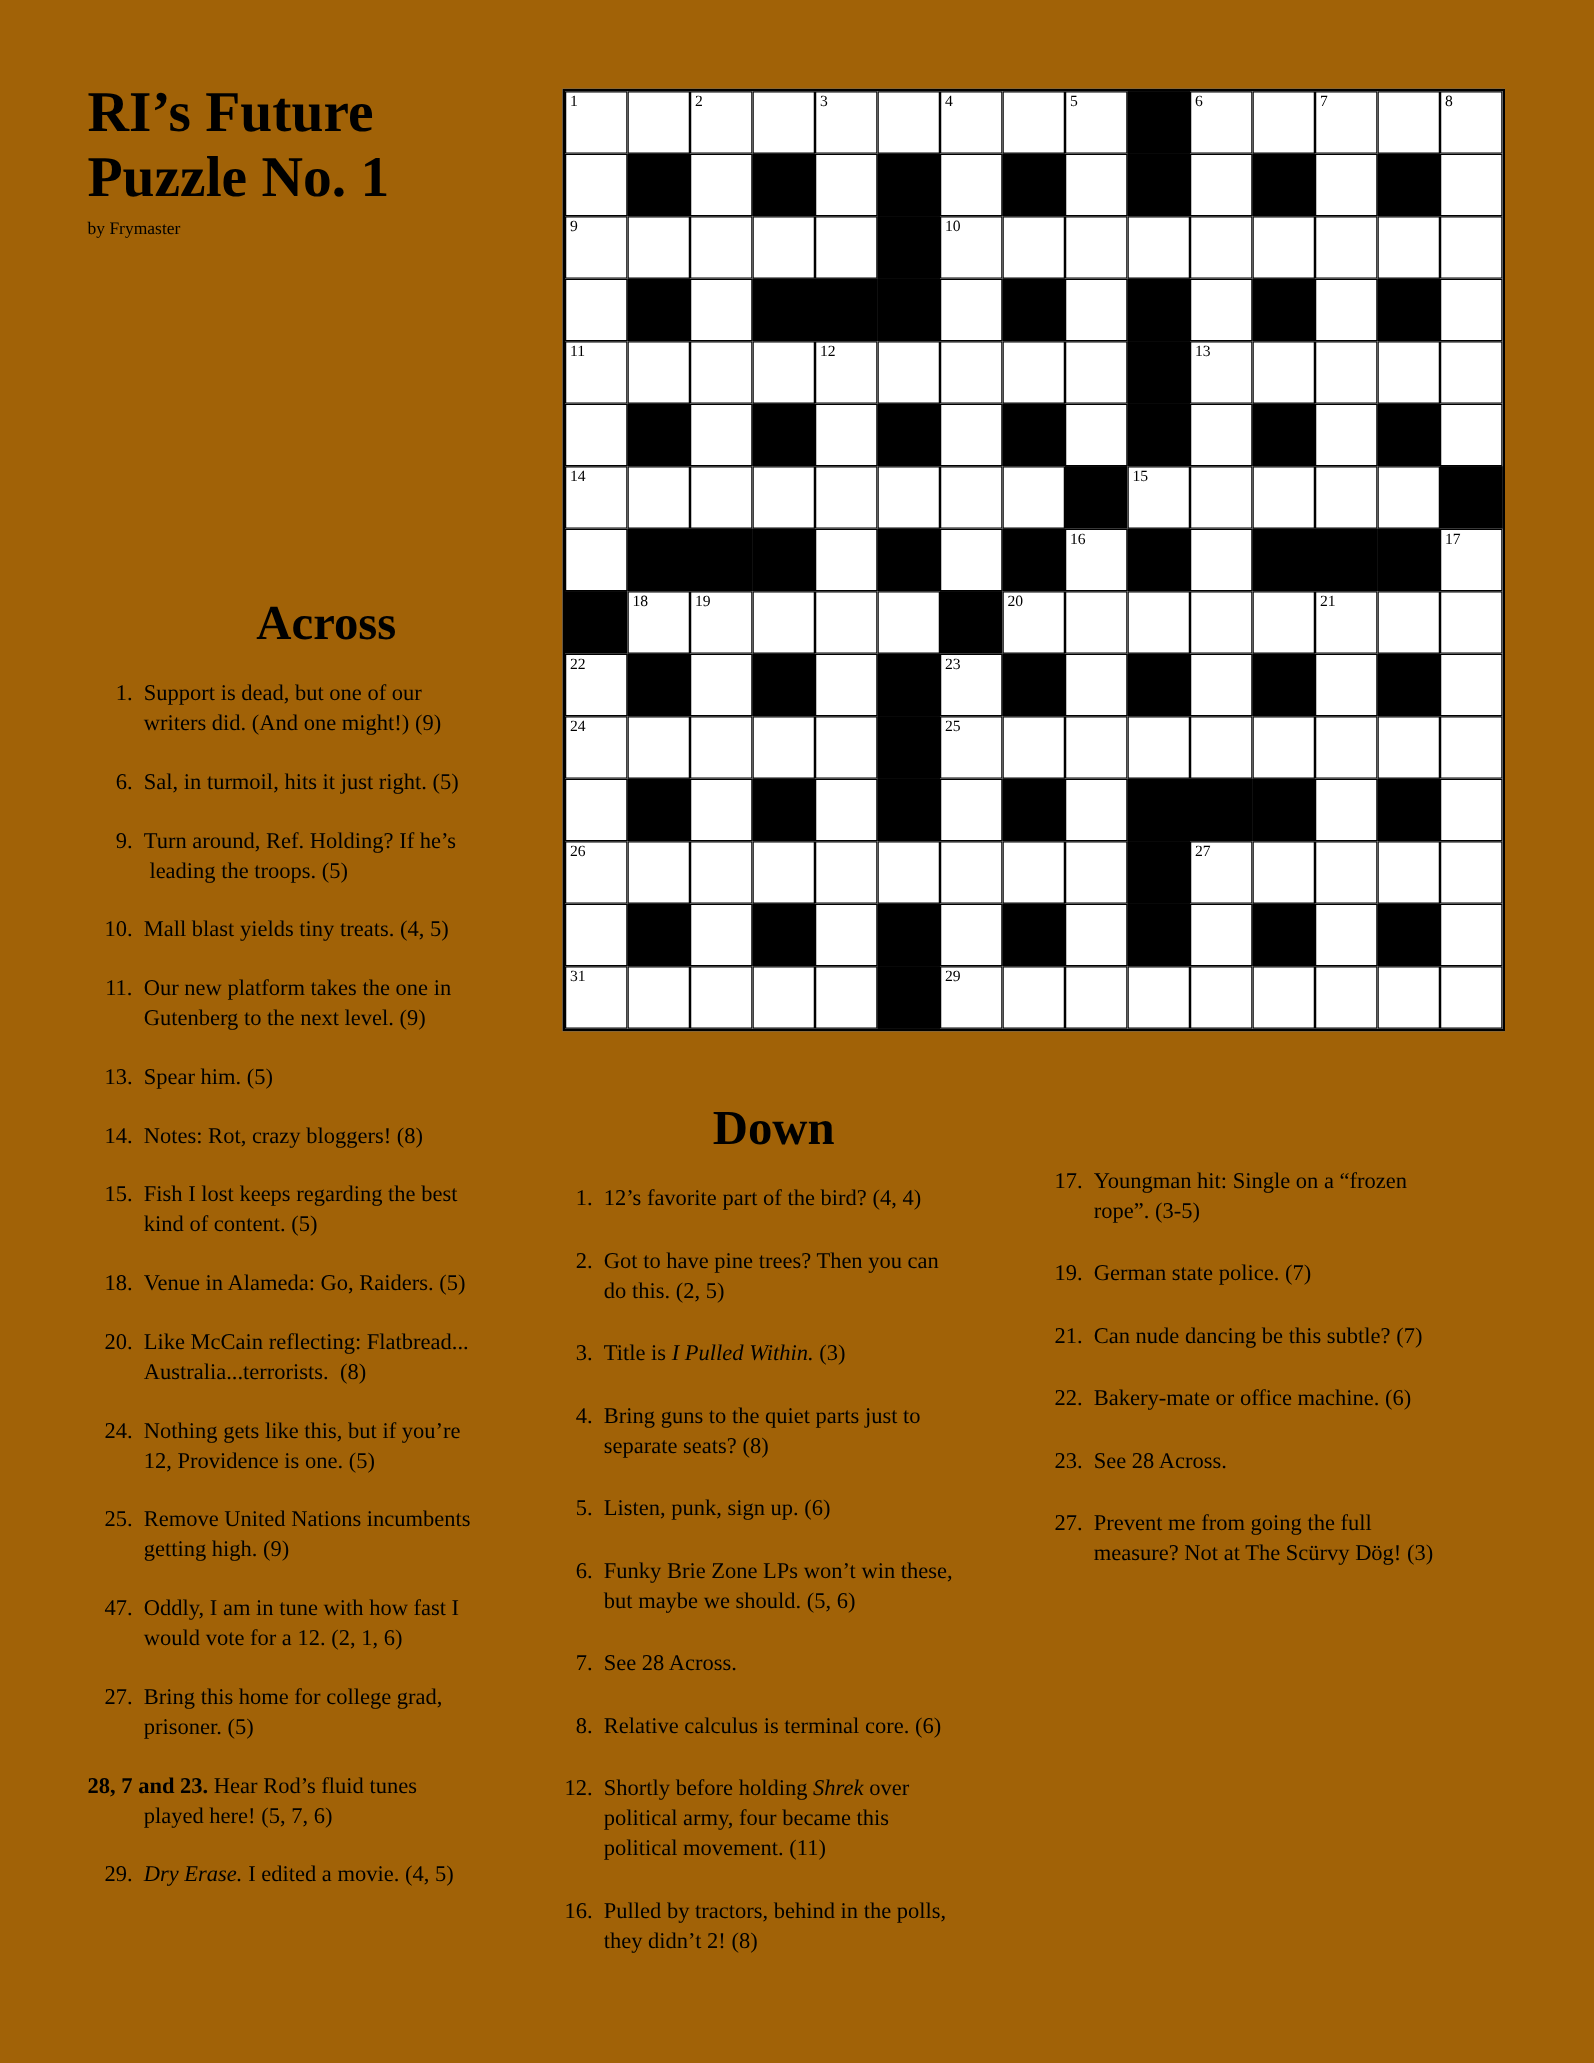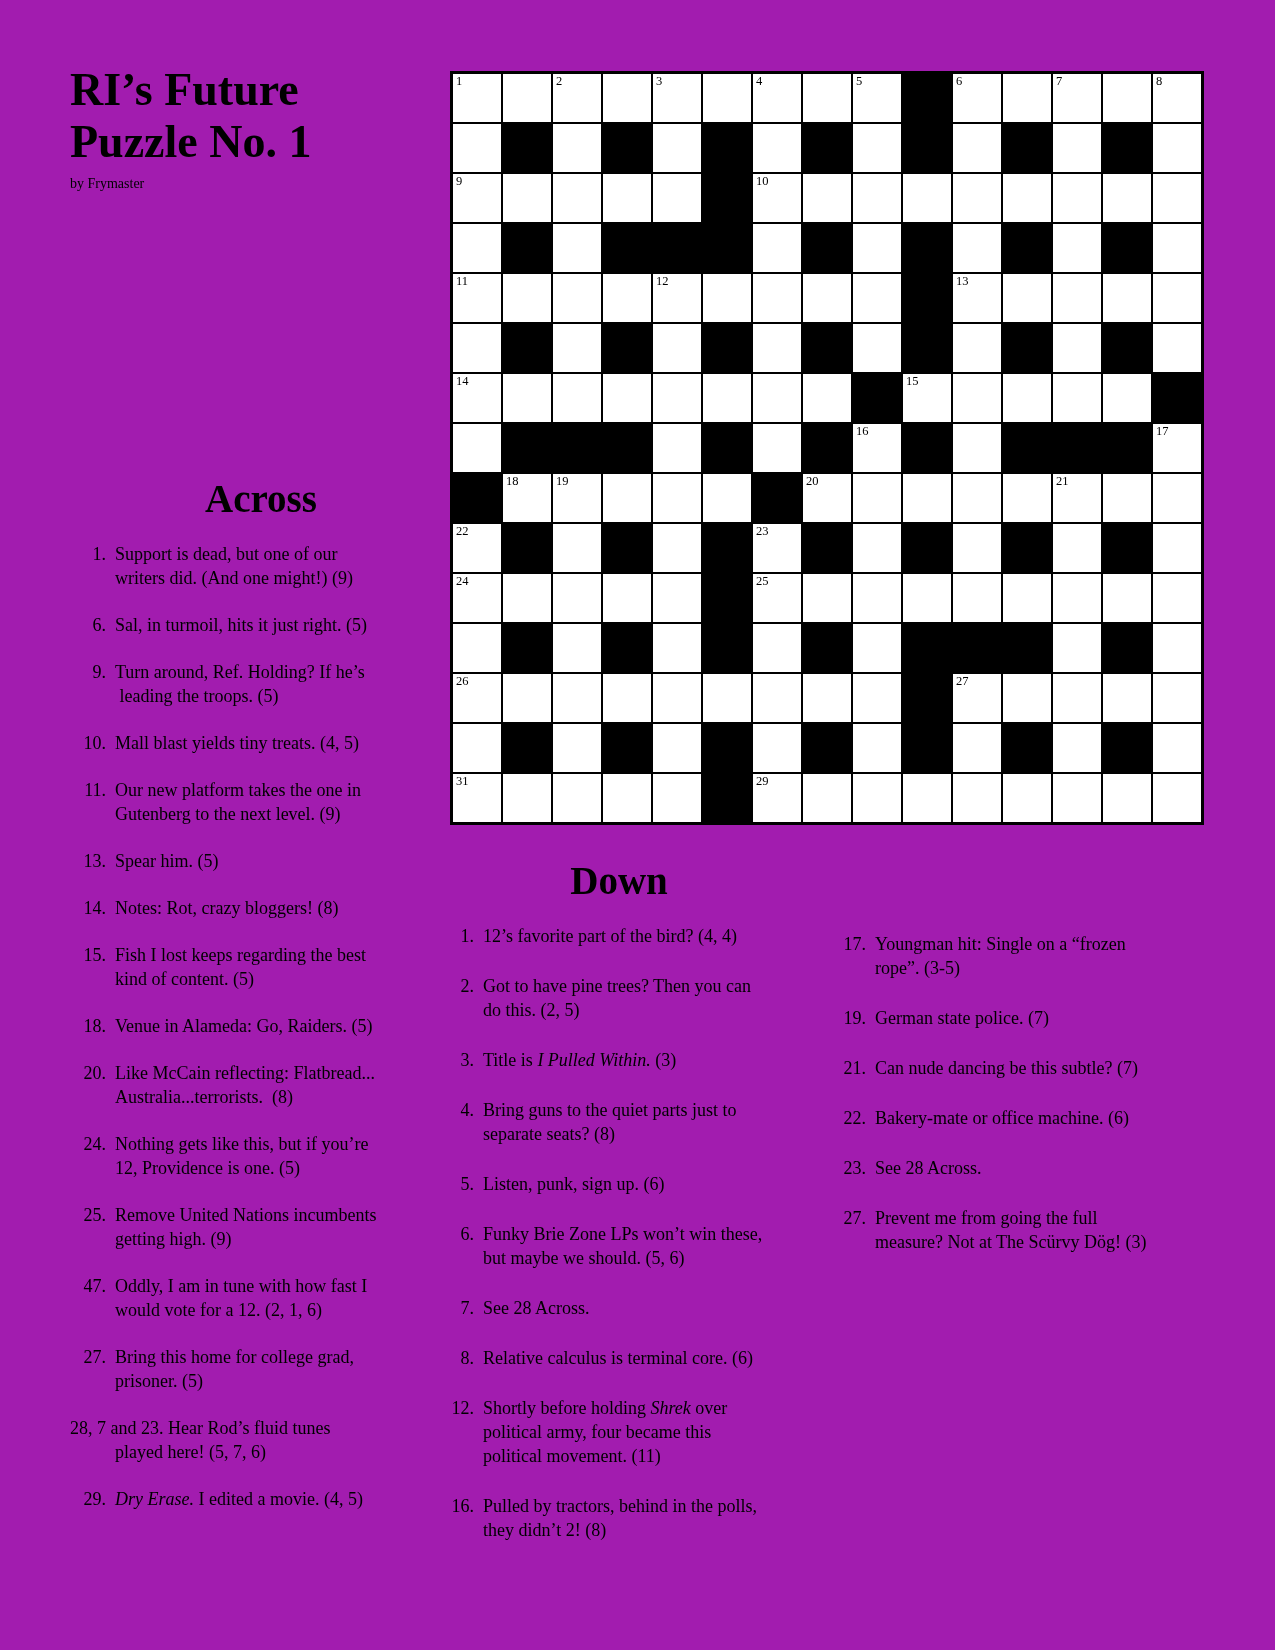--- a/index.html
+++ b/index.html
@@ -1,46 +1,46 @@
 <!DOCTYPE html>
 <html><head>
 <meta charset="utf-8">
 <style>
   html,body{margin:0;padding:0;background:#888;}
-  .page{position:relative;width:1275px;height:1650px;background:#a21caf;
+  .page{position:relative;width:1275px;height:1650px;background:#a16207;
         font-family:"Liberation Serif","DejaVu Serif",serif;color:#000;overflow:hidden;margin:0 auto;}
 
   
   .titleblock{position:absolute;left:70px;top:64px;}
   .title{font-size:46px;font-weight:bold;line-height:52px;margin:0;}
   .byline{font-size:14px;line-height:24px;margin-top:4px;}
 
   
   .xwgrid{position:absolute;left:450px;top:71px;display:grid;
           grid-template-columns:repeat(15,50px);grid-auto-rows:50px;
           border:2px solid #000;background:#fff;}
   .cell{position:relative;border:1px solid #000;background:#fff;box-sizing:border-box;}
   .cell.black{background:#000;}
   .cellnum{position:absolute;top:1px;left:3px;font-size:12.5px;line-height:13px;}
 
   
   .sec{position:absolute;}
   .sec h2{font-size:39px;line-height:42px;font-weight:bold;text-align:center;margin:16px 0 22px 0;}
   .sec.across{left:70px;top:462px;width:382px;}
-  .sec.downl{left:424px;top:844px;width:390px;}
+  .sec.downl{left:424px;top:866px;width:390px;}
   .sec.downr{left:822px;top:932px;width:348px;}
 
   .clue{display:flex;font-size:18px;line-height:24px;margin-bottom:23px;}
   .downl .clue,.downr .clue{margin-bottom:26px;}
   .clue .num{flex:0 0 36px;text-align:right;padding-right:9px;}
   .downl .clue .num{flex-basis:50px;}
   .downr .clue .num{flex-basis:44px;}
   .clue .txt{white-space:pre-wrap;}
   .clue.wide{display:block;padding-left:45px;text-indent:-45px;}
-  .clue.wide .num{padding:0;text-align:center;}
+  .clue.wide .num{padding:0;text-align:center;font-weight:bold;}
 </style>
 </head>
 <body>
 
 <div class="page">
 
   <div class="titleblock">
     <h1 class="title"><span>RI’s Future</span><br>
       <span>Puzzle No. 1</span></h1>
     <div class="byline">by Frymaster</div>

